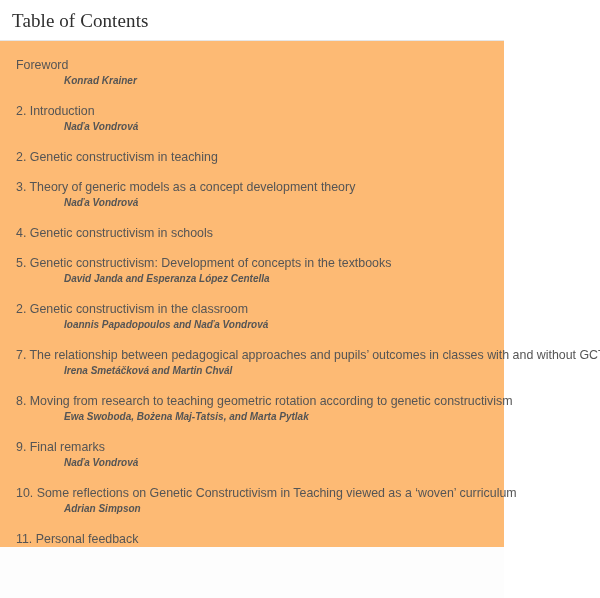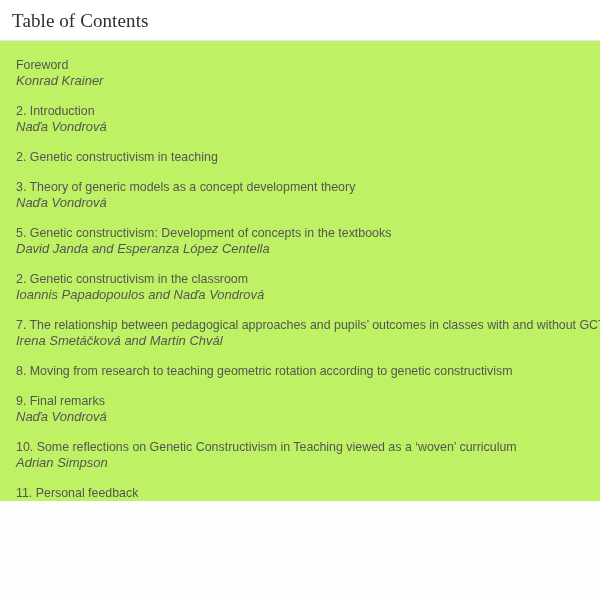--- a/index.html
+++ b/index.html
@@ -10,21 +10,21 @@
   body {
     width: 600px;
     height: 598px;
     background: #ffffff;
     font-family: "Liberation Sans", sans-serif;
     -webkit-font-smoothing: antialiased;
     overflow: hidden;
   }
 
   .page {
-    width: 600px;
+    width: 504px;
     height: 598px;
     box-sizing: border-box;
     background: #fdfdfd;
     position: relative;
   }
 
   .page-header {
     padding: 0 12px;
     height: 40px;
     display: flex;
@@ -46,21 +46,21 @@
   .header-divider {
     height: 1px;
     background: #e6e6e6;
     width: 100%;
     border: 0;
     margin: 0;
   }
 
   .toc-body {
     padding: 16px 16px 0 16px;
-    background: #bef264;
+    background: #fdba74;
   }
 
   .toc-entry {
     margin: 0 0 14px 0;
   }
 
   .toc-entry:last-child {
     margin-bottom: 0;
   }
 
@@ -69,26 +69,27 @@
     font-size: 12.4px;
     font-weight: 400;
     font-style: normal;
     color: #555555;
     line-height: 16px;
     white-space: nowrap;
   }
 
   .entry-authors {
     font-family: "Liberation Sans", sans-serif;
-    font-size: 13px;
-    font-weight: 400;
+    font-size: 10px;
+    font-weight: 700;
     font-style: italic;
     color: #555555;
     line-height: 16px;
     white-space: nowrap;
+    margin-left: 48px;
   }
 </style>
 </head>
 <body>
 
 <div class="page">
 
   <div class="page-header">
     <h1 class="page-title">Table of Contents</h1>
   </div>
@@ -106,35 +107,37 @@
         <div class="entry-authors">Naďa Vondrová</div>
       </div>
       <div class="toc-entry">
         <div class="entry-title">2. Genetic constructivism in teaching</div>
       </div>
       <div class="toc-entry">
         <div class="entry-title">3. Theory of generic models as a concept development theory</div>
         <div class="entry-authors">Naďa Vondrová</div>
       </div>
       <div class="toc-entry">
+        <div class="entry-title">4. Genetic constructivism in schools</div>
       </div>
       <div class="toc-entry">
         <div class="entry-title">5. Genetic constructivism: Development of concepts in the textbooks</div>
         <div class="entry-authors">David Janda and Esperanza López Centella</div>
       </div>
       <div class="toc-entry">
         <div class="entry-title">2. Genetic constructivism in the classroom</div>
         <div class="entry-authors">Ioannis Papadopoulos and Naďa Vondrová</div>
       </div>
       <div class="toc-entry">
         <div class="entry-title">7. The relationship between pedagogical approaches and pupils’ outcomes in classes with and without GCT</div>
         <div class="entry-authors">Irena Smetáčková and Martin Chvál</div>
       </div>
       <div class="toc-entry">
         <div class="entry-title">8. Moving from research to teaching geometric rotation according to genetic constructivism</div>
+        <div class="entry-authors">Ewa Swoboda, Bożena Maj-Tatsis, and Marta Pytlak</div>
       </div>
       <div class="toc-entry">
         <div class="entry-title">9. Final remarks</div>
         <div class="entry-authors">Naďa Vondrová</div>
       </div>
       <div class="toc-entry">
         <div class="entry-title">10. Some reflections on Genetic Constructivism in Teaching viewed as a ‘woven’ curriculum</div>
         <div class="entry-authors">Adrian Simpson</div>
       </div>
       <div class="toc-entry">

